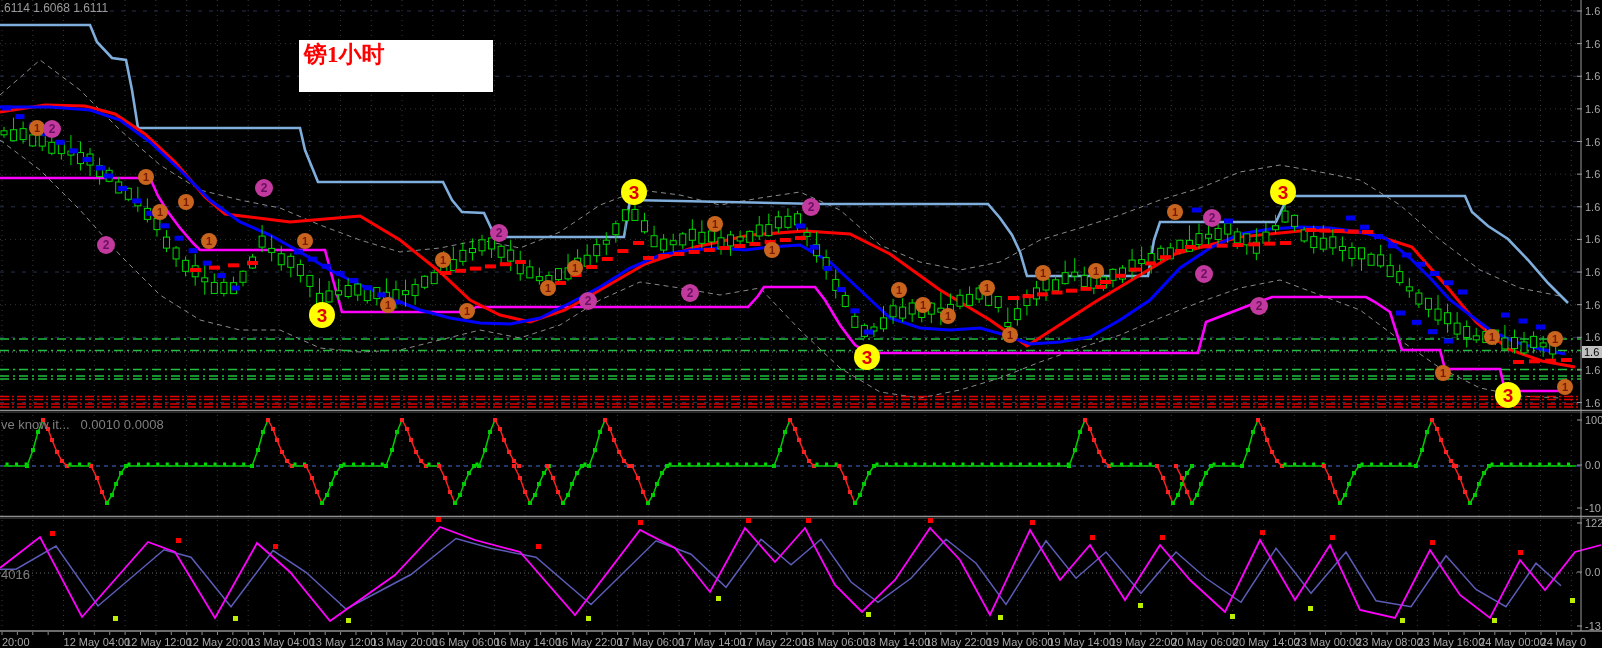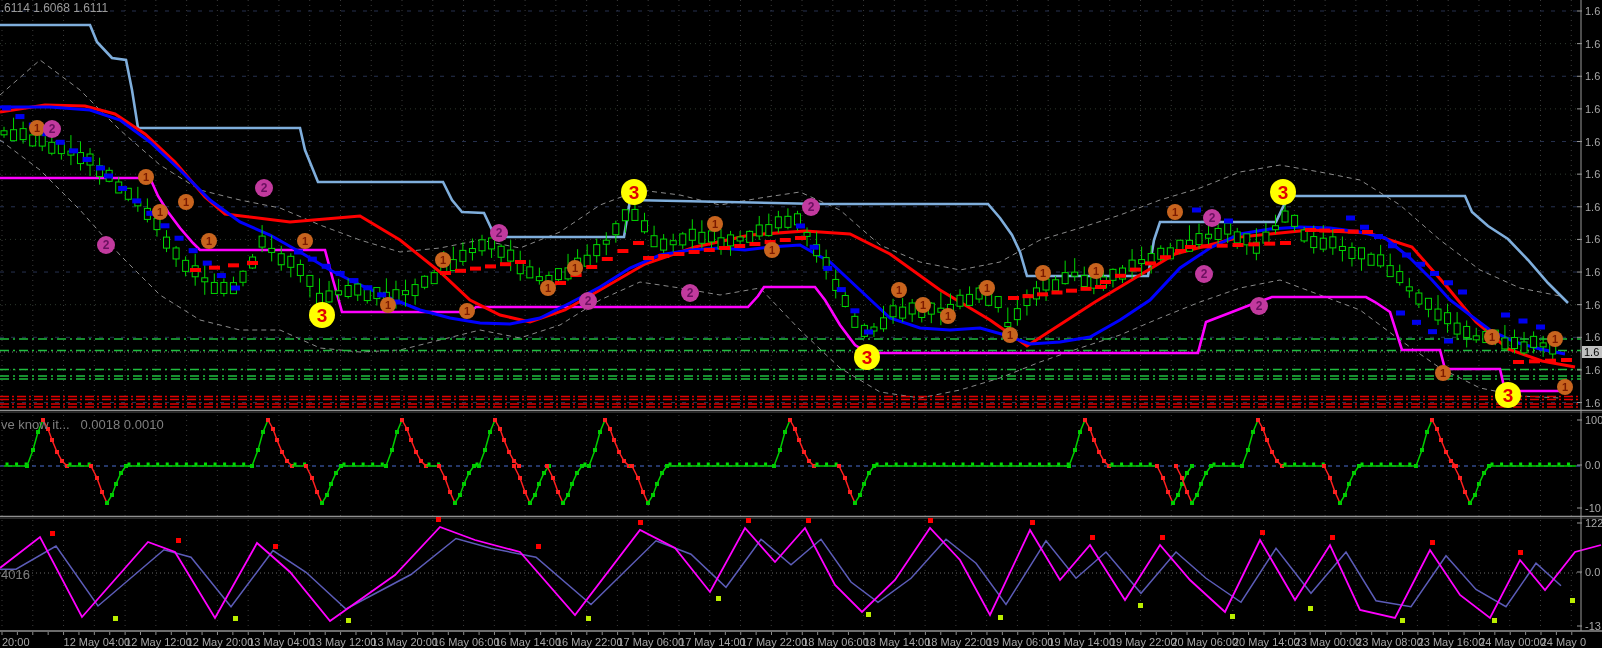--- a/index.html
+++ b/index.html
@@ -1264,15 +1264,18 @@
         <text x="1585" y="576" fill="#a8a8a8" font-size="11" text-anchor="start">0.0</text>
         <line x1="1577" y1="626" x2="1582" y2="626" stroke="#9a9a9a" stroke-width="1"></line>
         <text x="1585" y="630" fill="#a8a8a8" font-size="11" text-anchor="start">-13</text>
       </g>
       <g>
         <rect x="1582" y="346" width="20" height="12" fill="#c0c0c0"></rect>
         <text x="1584" y="356" fill="#000000" font-size="11" text-anchor="start">1.6</text>
       </g>
     </svg>
   <div class="ohlc">1.6114 1.6068 1.6111</div>
-  <div class="p2label">ve know it...   0.0018 0.0010</div>
+  <div class="note">
+    <span>镑1小时</span>
+  </div>
+  <div class="p2label">ve know it...   0.0010 0.0008</div>
   <div class="p3label">4016</div>
 </div>
 
 </body></html>

